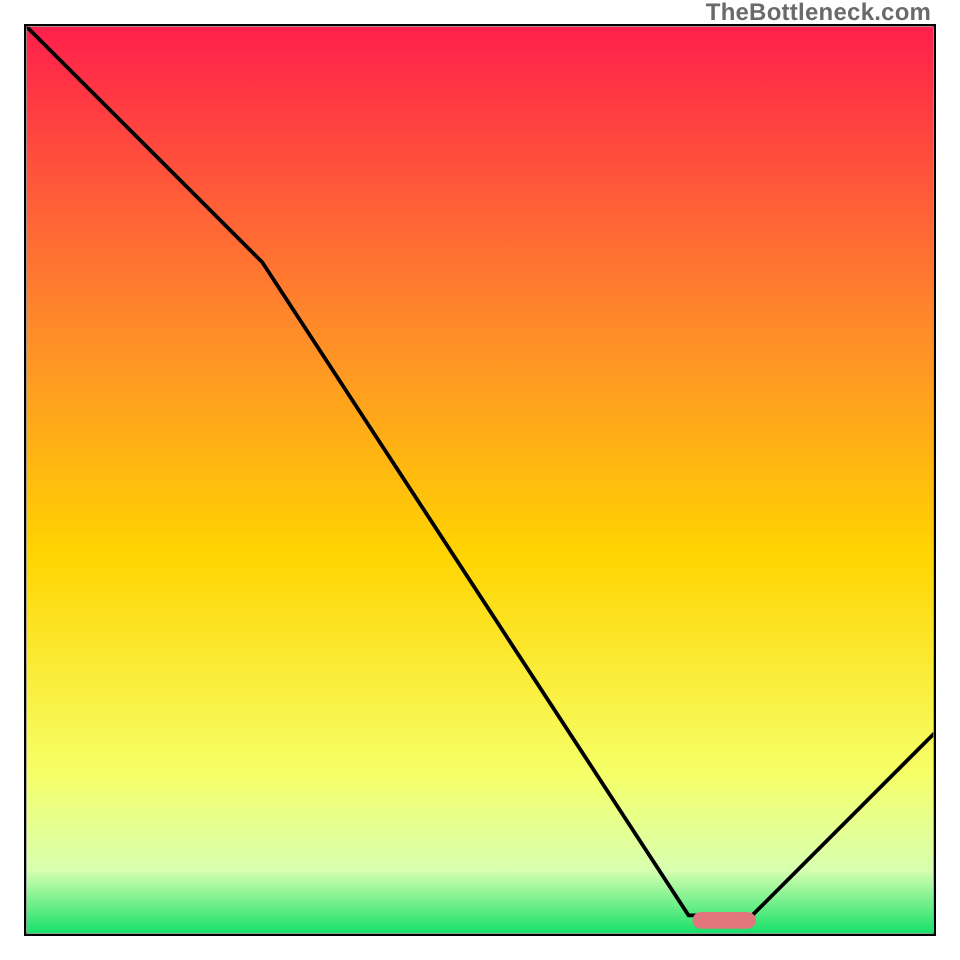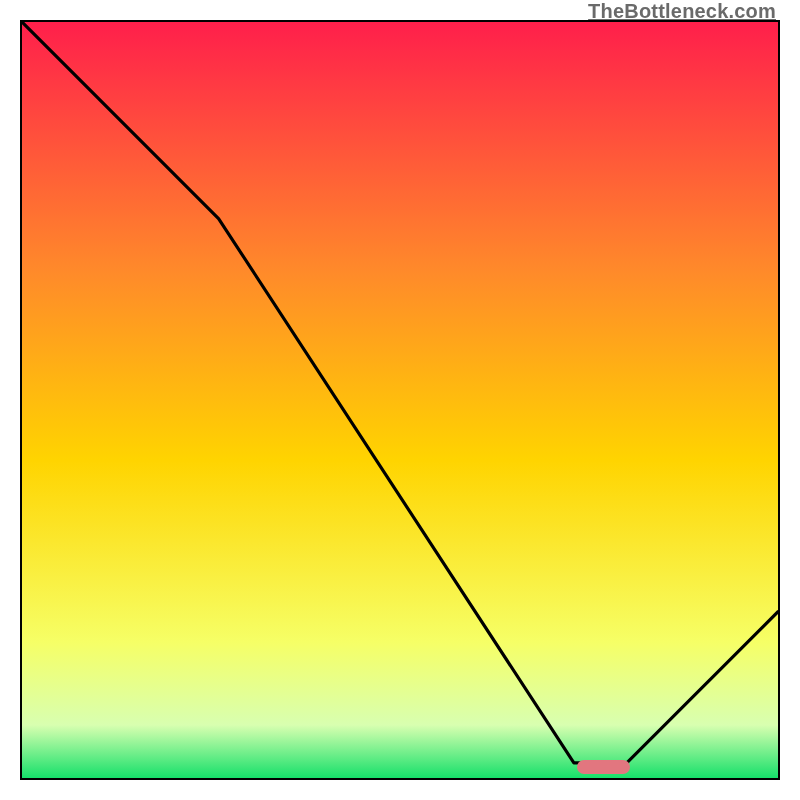--- a/index.html
+++ b/index.html
@@ -27,21 +27,20 @@
   }
   .watermark {
     position: absolute;
     top: 0px;
     right: 24px;
     font-size: 20px;
     font-weight: 600;
     color: #6a6a6a;
     letter-spacing: 0.2px;
     user-select: none;
-    text-decoration: underline;
   }
   svg.curve {
     position: absolute;
     inset: 0;
   }
   .marker {
     position: absolute;
     height: 14px;
     border-radius: 7px;
     background: #e2767f;

